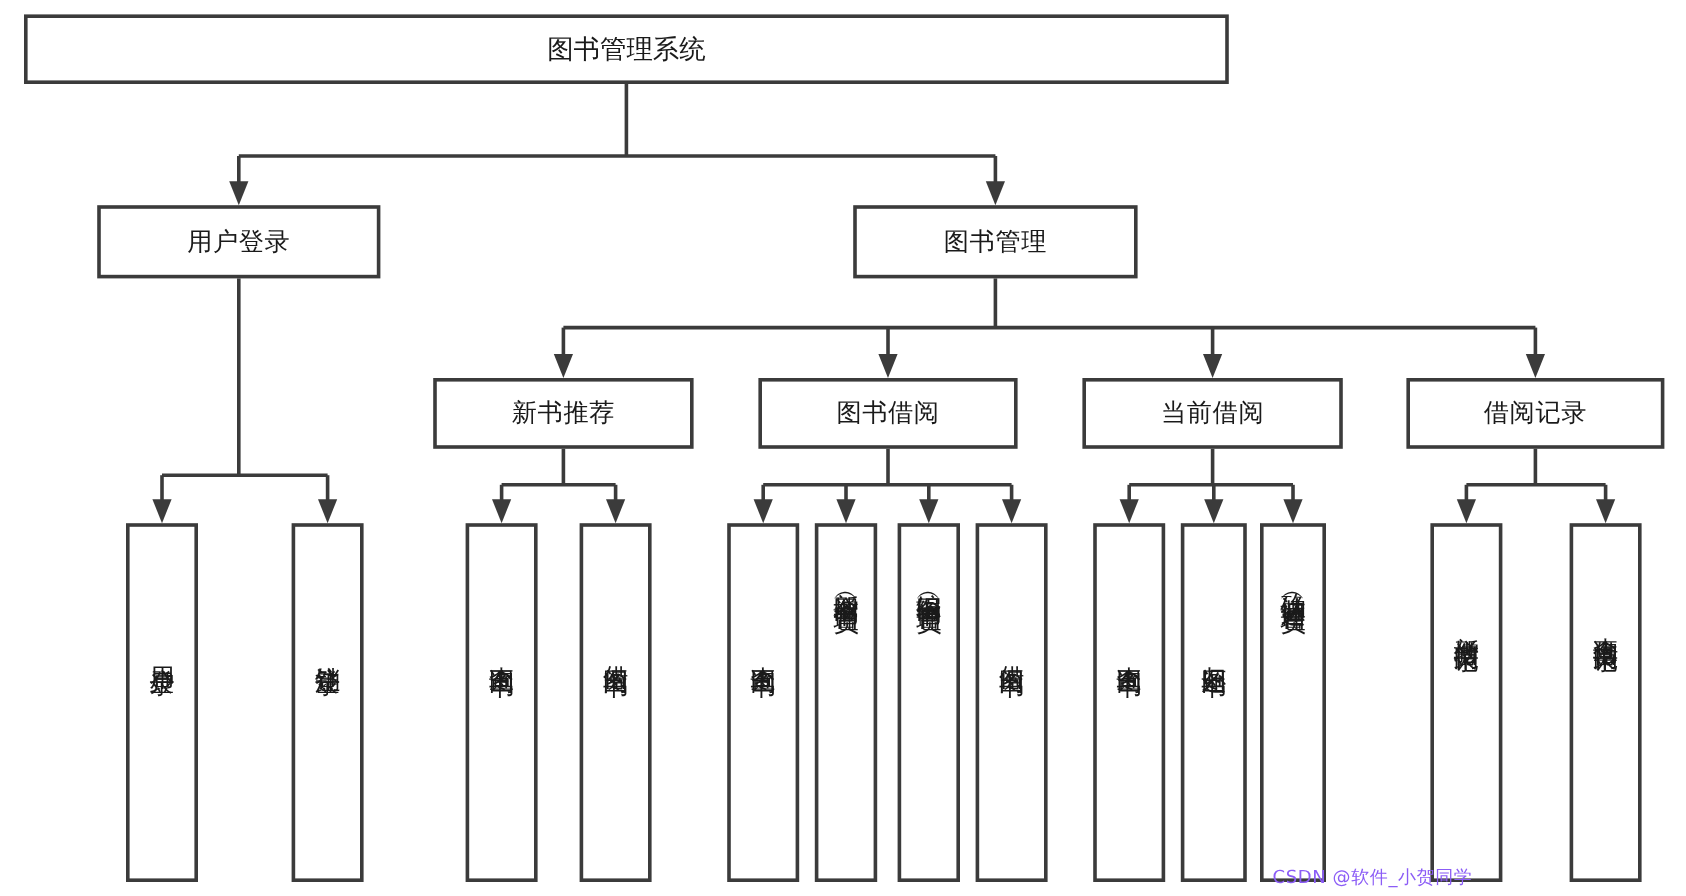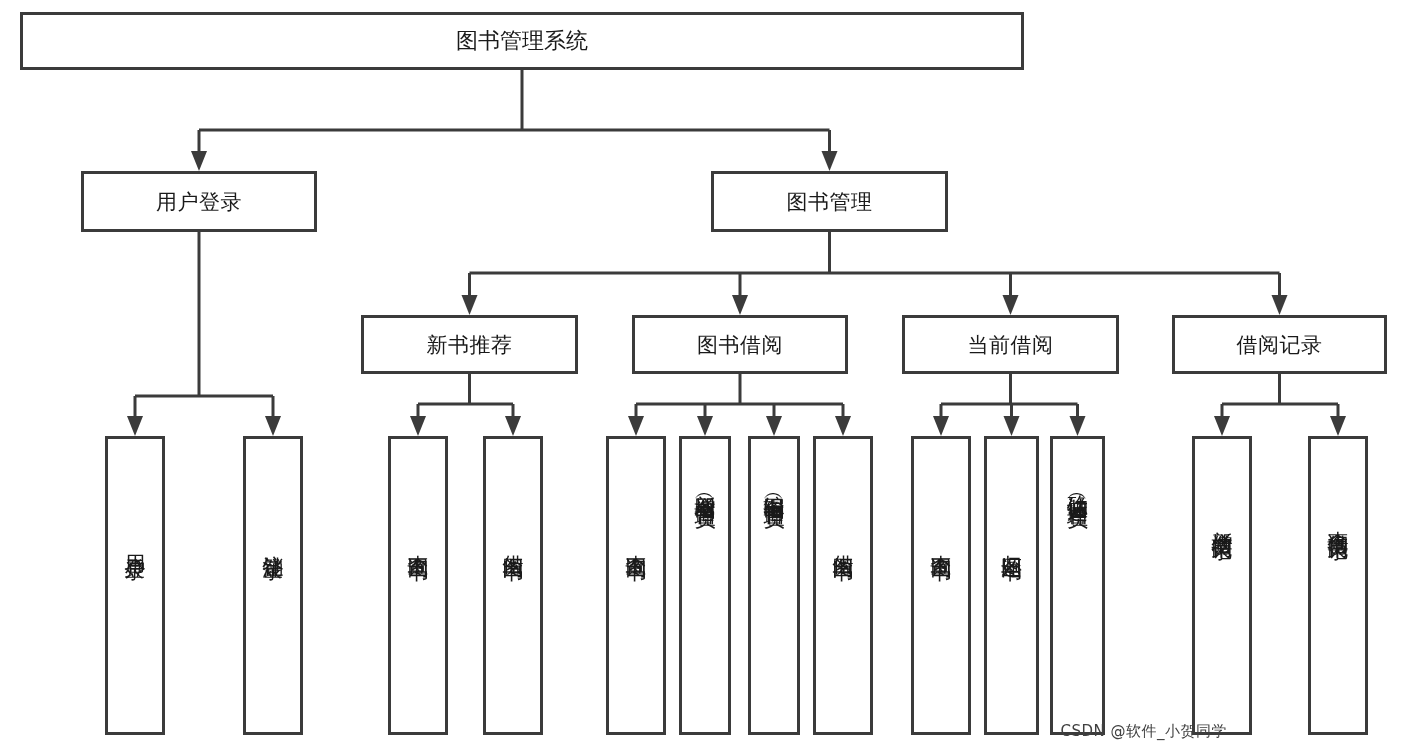--- a/index.html
+++ b/index.html
@@ -74,21 +74,21 @@
     color: #1a1a1a;
     letter-spacing: 2px;
     white-space: nowrap;
   }
   .watermark {
     position: absolute;
     right: 10px;
     bottom: 6px;
     font-family: "DejaVu Sans", "Liberation Sans", sans-serif;
     font-size: 15px;
-    color: #404040;
+    color: #8b5cf6;
     letter-spacing: 0.5px;
     user-select: none;
   }
 </style>
 </head>
 <body>
 
 <div id="diagram-root">
   <svg class="diagram-canvas" viewBox="0 0 1405 747">
     <g id="connector-layer">

